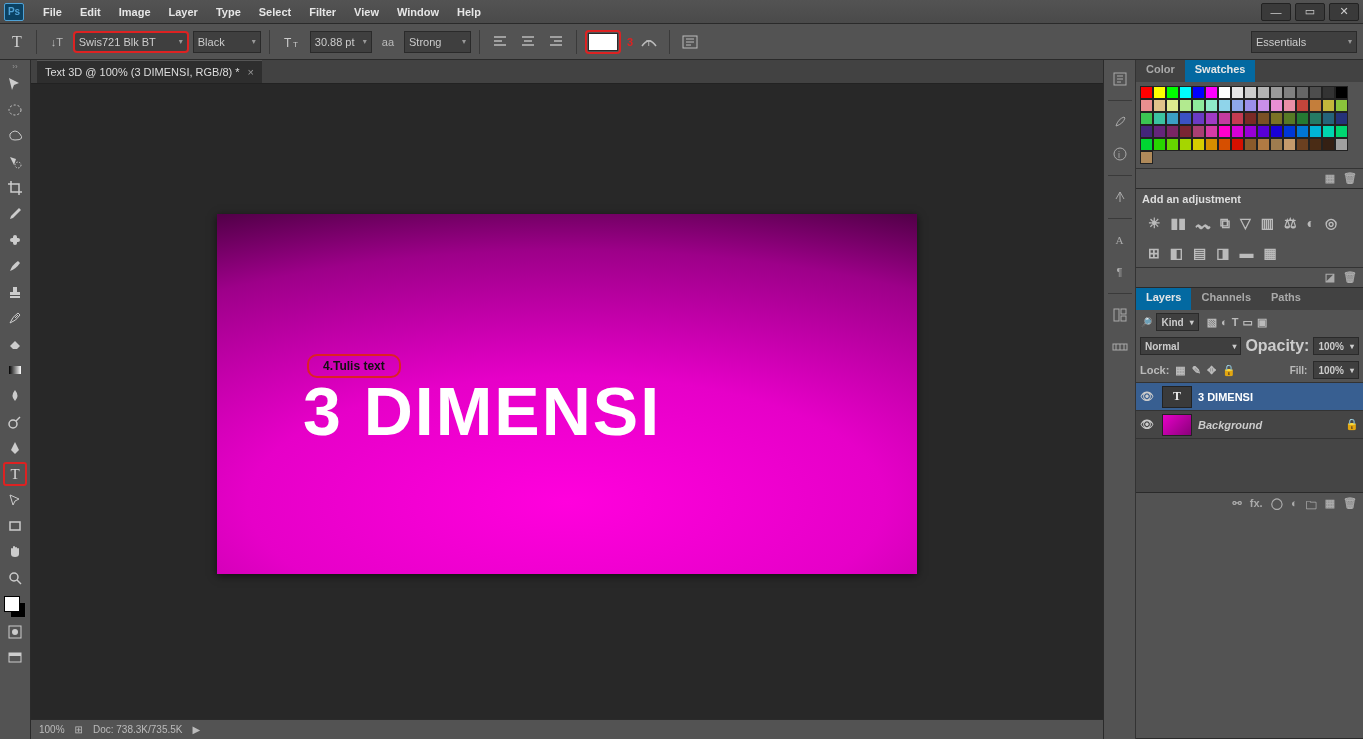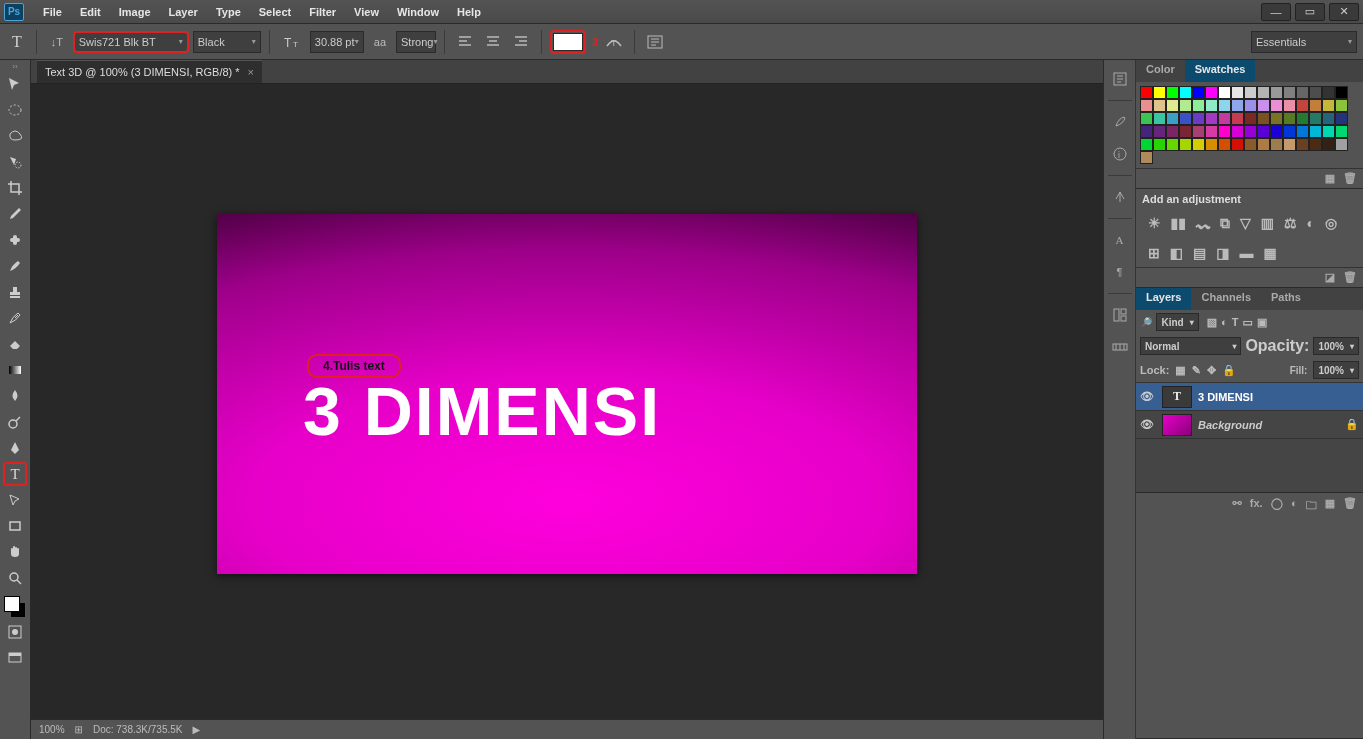--- a/index.html
+++ b/index.html
@@ -46,21 +46,21 @@
 
 
 .panels { width: 260px; background: #535353; border-left: 1px solid #2a2a2a; display: flex; }
 .iconcol { width: 32px; border-right: 1px solid #333; display: flex; flex-direction: column; align-items: center; padding-top: 6px; gap: 6px; }
 .iconcol .tiny { width: 26px; height: 26px; display:flex; align-items:center; justify-content:center; color:#aaa; border:1px solid transparent; }
 .iconcol .sepline { width: 24px; height: 1px; background: #3a3a3a; margin: 2px 0; }
 .panelstack { flex: 1; display: flex; flex-direction: column; font-weight: bold; }
 .panel { border-bottom: 1px solid #2a2a2a; background: #535353; }
 .ptabs { display: flex; background: #424242; height: 22px; }
 .ptab { padding: 3px 10px; color: #aaa; font-size: 11px; }
-.ptab.active { background: #0c4a6e; color: #e6e6e6; }
+.ptab.active { background: #0369a1; color: #e6e6e6; }
 .pbody { padding: 4px; }
 
 
 .swatchgrid { display: grid; grid-template-columns: repeat(16, 13px); gap: 0; }
 .swatchcell { width: 13px; height: 13px; border: 1px solid #222; }
 
 
 .adjtext { color: #ddd; padding: 4px 6px; font-size: 11px; }
 .adjicons { display: flex; flex-wrap: wrap; gap: 10px; padding: 6px 12px; color: #bbb; font-size: 14px; }
 
@@ -116,26 +116,26 @@
     <span>Black</span>
     <span class="arrow">▾</span>
   </div>
   <div class="sep"></div>
   <div class="t-icon" style="font-size:13px">
     <svg width="16" height="14" viewBox="0 0 16 14">
         <text x="0" y="12" font-size="12" fill="#ccc" font-family="Georgia">T</text>
         <text x="9" y="12" font-size="8" fill="#ccc" font-family="Georgia">T</text>
       </svg>
   </div>
-  <div class="dd" style="width:54px">
+  <div class="dd" style="width:62px">
     <span>30.88 pt</span>
     <span class="arrow">▾</span>
   </div>
   <div style="padding:0 6px;color:#bbb">aa</div>
-  <div class="dd" style="width:40px">
+  <div class="dd" style="width:67px">
     <span>Strong</span>
     <span class="arrow">▾</span>
   </div>
   <div class="sep"></div>
   <div class="obtn">
       <svg width="14" height="12">
         <path d="M1 1h12M1 5h8M1 9h12" stroke="#bbb" stroke-width="1.5"></path>
       </svg>
     </div>
   <div class="obtn">

